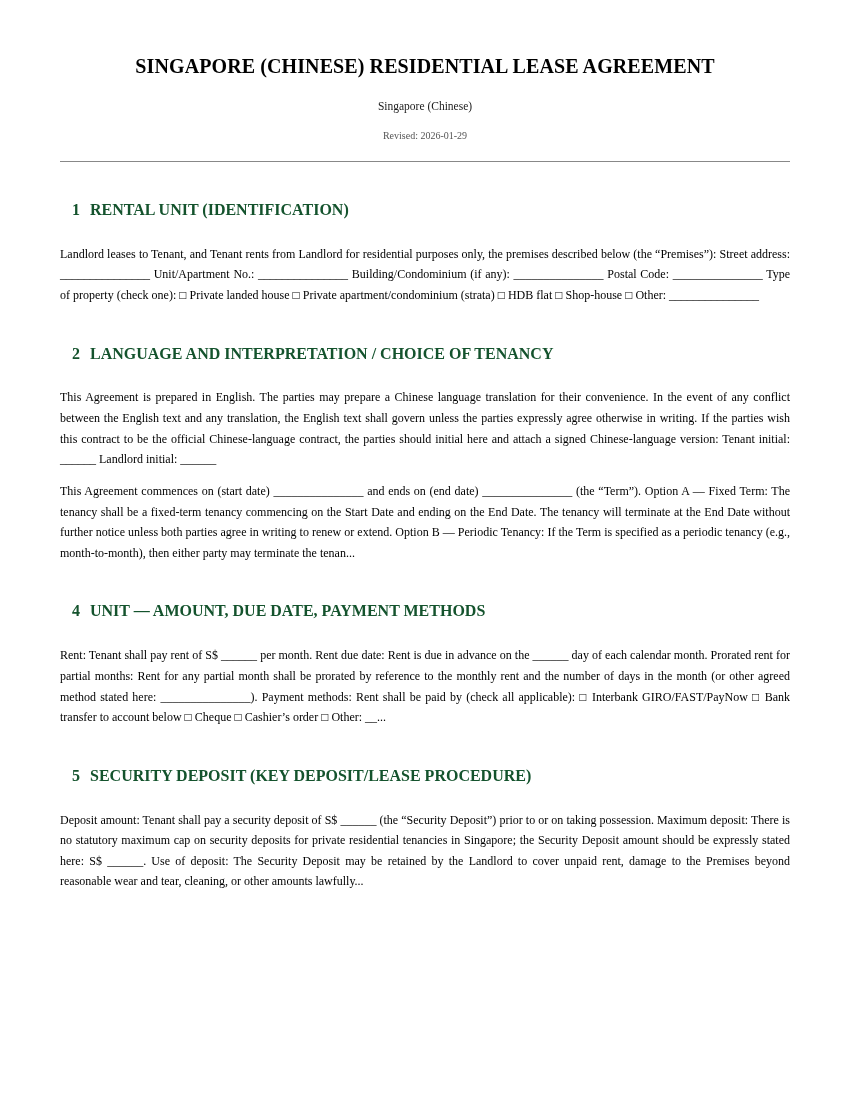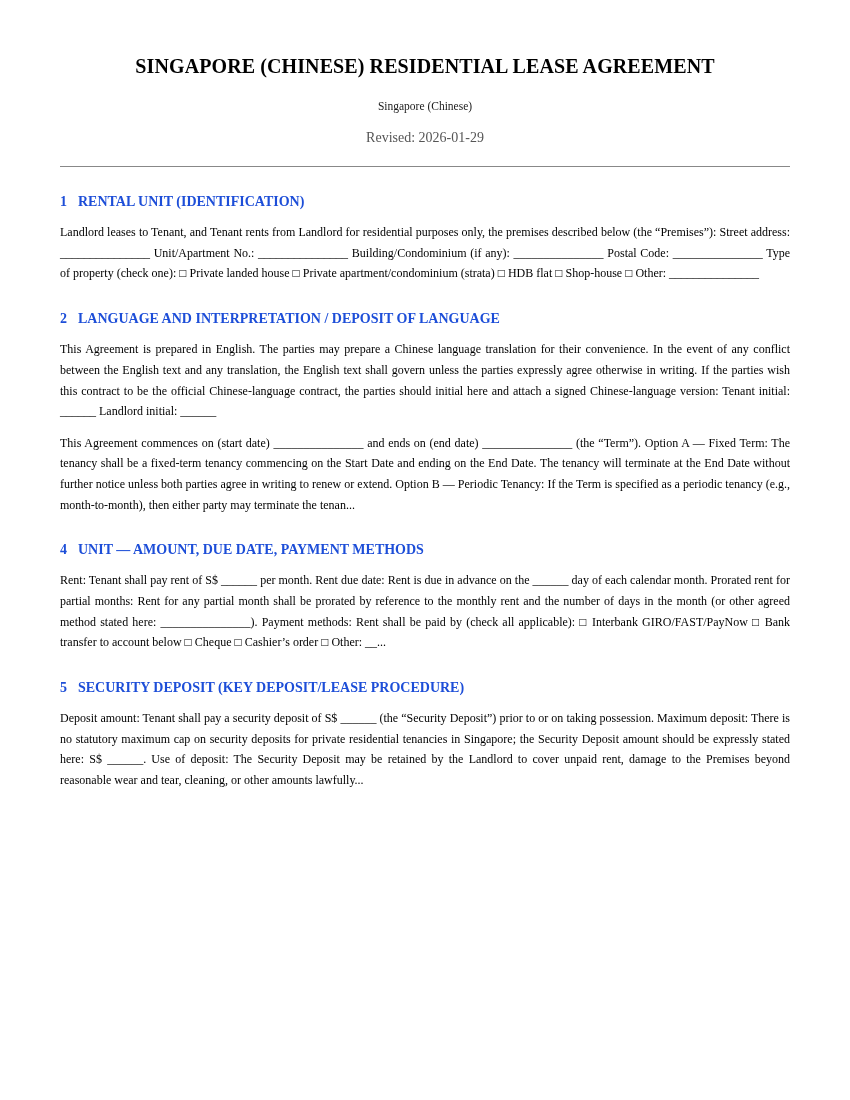--- a/index.html
+++ b/index.html
@@ -40,45 +40,45 @@
     color: #000;
   }
   .doc-subtitle {
     font-size: 11.5px;
     text-align: center;
     margin: 0;
     padding-top: 21px;
     color: #1a1a1a;
   }
   .doc-revised {
-    font-size: 14px;
+    font-size: 10px;
     text-align: center;
     margin: 0;
     padding-top: 18px;
     color: #555555;
   }
   .header-rule {
     border: 0;
     border-top: 1px solid #888888;
     margin: 0;
     margin-top: 20px;
     width: 730px;
   }
 
   
   .section {
     margin: 0;
   }
   .section-heading {
-    font-size: 14px;
+    font-size: 16px;
     font-weight: bold;
-    margin: 0;
+    margin: 12px;
     padding-top: 26px;
     line-height: 1.3;
-    color: #1d4ed8;
+    color: #14532d;
     white-space: nowrap;
   }
   .section-heading .sec-num {
     display: inline-block;
     min-width: 18px;
   }
   .section-body {
     font-size: 12px;
     line-height: 1.72;
     text-align: justify;
@@ -102,21 +102,21 @@
     <div class="doc-revised">Revised: 2026-01-29</div>
 
     <hr class="header-rule">
 
     <div id="sections-container">
         <div class="section">
           <div class="section-heading"><span class="sec-num">1</span><span>RENTAL UNIT (IDENTIFICATION)</span></div>
           <p class="section-body">Landlord leases to Tenant, and Tenant rents from Landlord for residential purposes only, the premises described below (the “Premises”): Street address: _______________ Unit/Apartment No.: _______________ Building/Condominium (if any): _______________ Postal Code: _______________ Type of property (check one): □ Private landed house □ Private apartment/condominium (strata) □ HDB flat □ Shop-house □ Other: _______________</p>
         </div>
         <div class="section">
-          <div class="section-heading"><span class="sec-num">2</span><span>LANGUAGE AND INTERPRETATION / DEPOSIT OF LANGUAGE</span></div>
+          <div class="section-heading"><span class="sec-num">2</span><span>LANGUAGE AND INTERPRETATION / CHOICE OF TENANCY</span></div>
           <p class="section-body">This Agreement is prepared in English. The parties may prepare a Chinese language translation for their convenience. In the event of any conflict between the English text and any translation, the English text shall govern unless the parties expressly agree otherwise in writing. If the parties wish this contract to be the official Chinese-language contract, the parties should initial here and attach a signed Chinese-language version: Tenant initial: ______ Landlord initial: ______</p>
         </div>
         <div class="section">
           <p class="section-body">This Agreement commences on (start date) _______________ and ends on (end date) _______________ (the “Term”). Option A — Fixed Term: The tenancy shall be a fixed-term tenancy commencing on the Start Date and ending on the End Date. The tenancy will terminate at the End Date without further notice unless both parties agree in writing to renew or extend. Option B — Periodic Tenancy: If the Term is specified as a periodic tenancy (e.g., month-to-month), then either party may terminate the tenan...</p>
         </div>
         <div class="section">
           <div class="section-heading"><span class="sec-num">4</span><span>UNIT — AMOUNT, DUE DATE, PAYMENT METHODS</span></div>
           <p class="section-body">Rent: Tenant shall pay rent of S$ ______ per month. Rent due date: Rent is due in advance on the ______ day of each calendar month. Prorated rent for partial months: Rent for any partial month shall be prorated by reference to the monthly rent and the number of days in the month (or other agreed method stated here: _______________). Payment methods: Rent shall be paid by (check all applicable): □ Interbank GIRO/FAST/PayNow □ Bank transfer to account below □ Cheque □ Cashier’s order □ Other: __...</p>
         </div>
         <div class="section">

